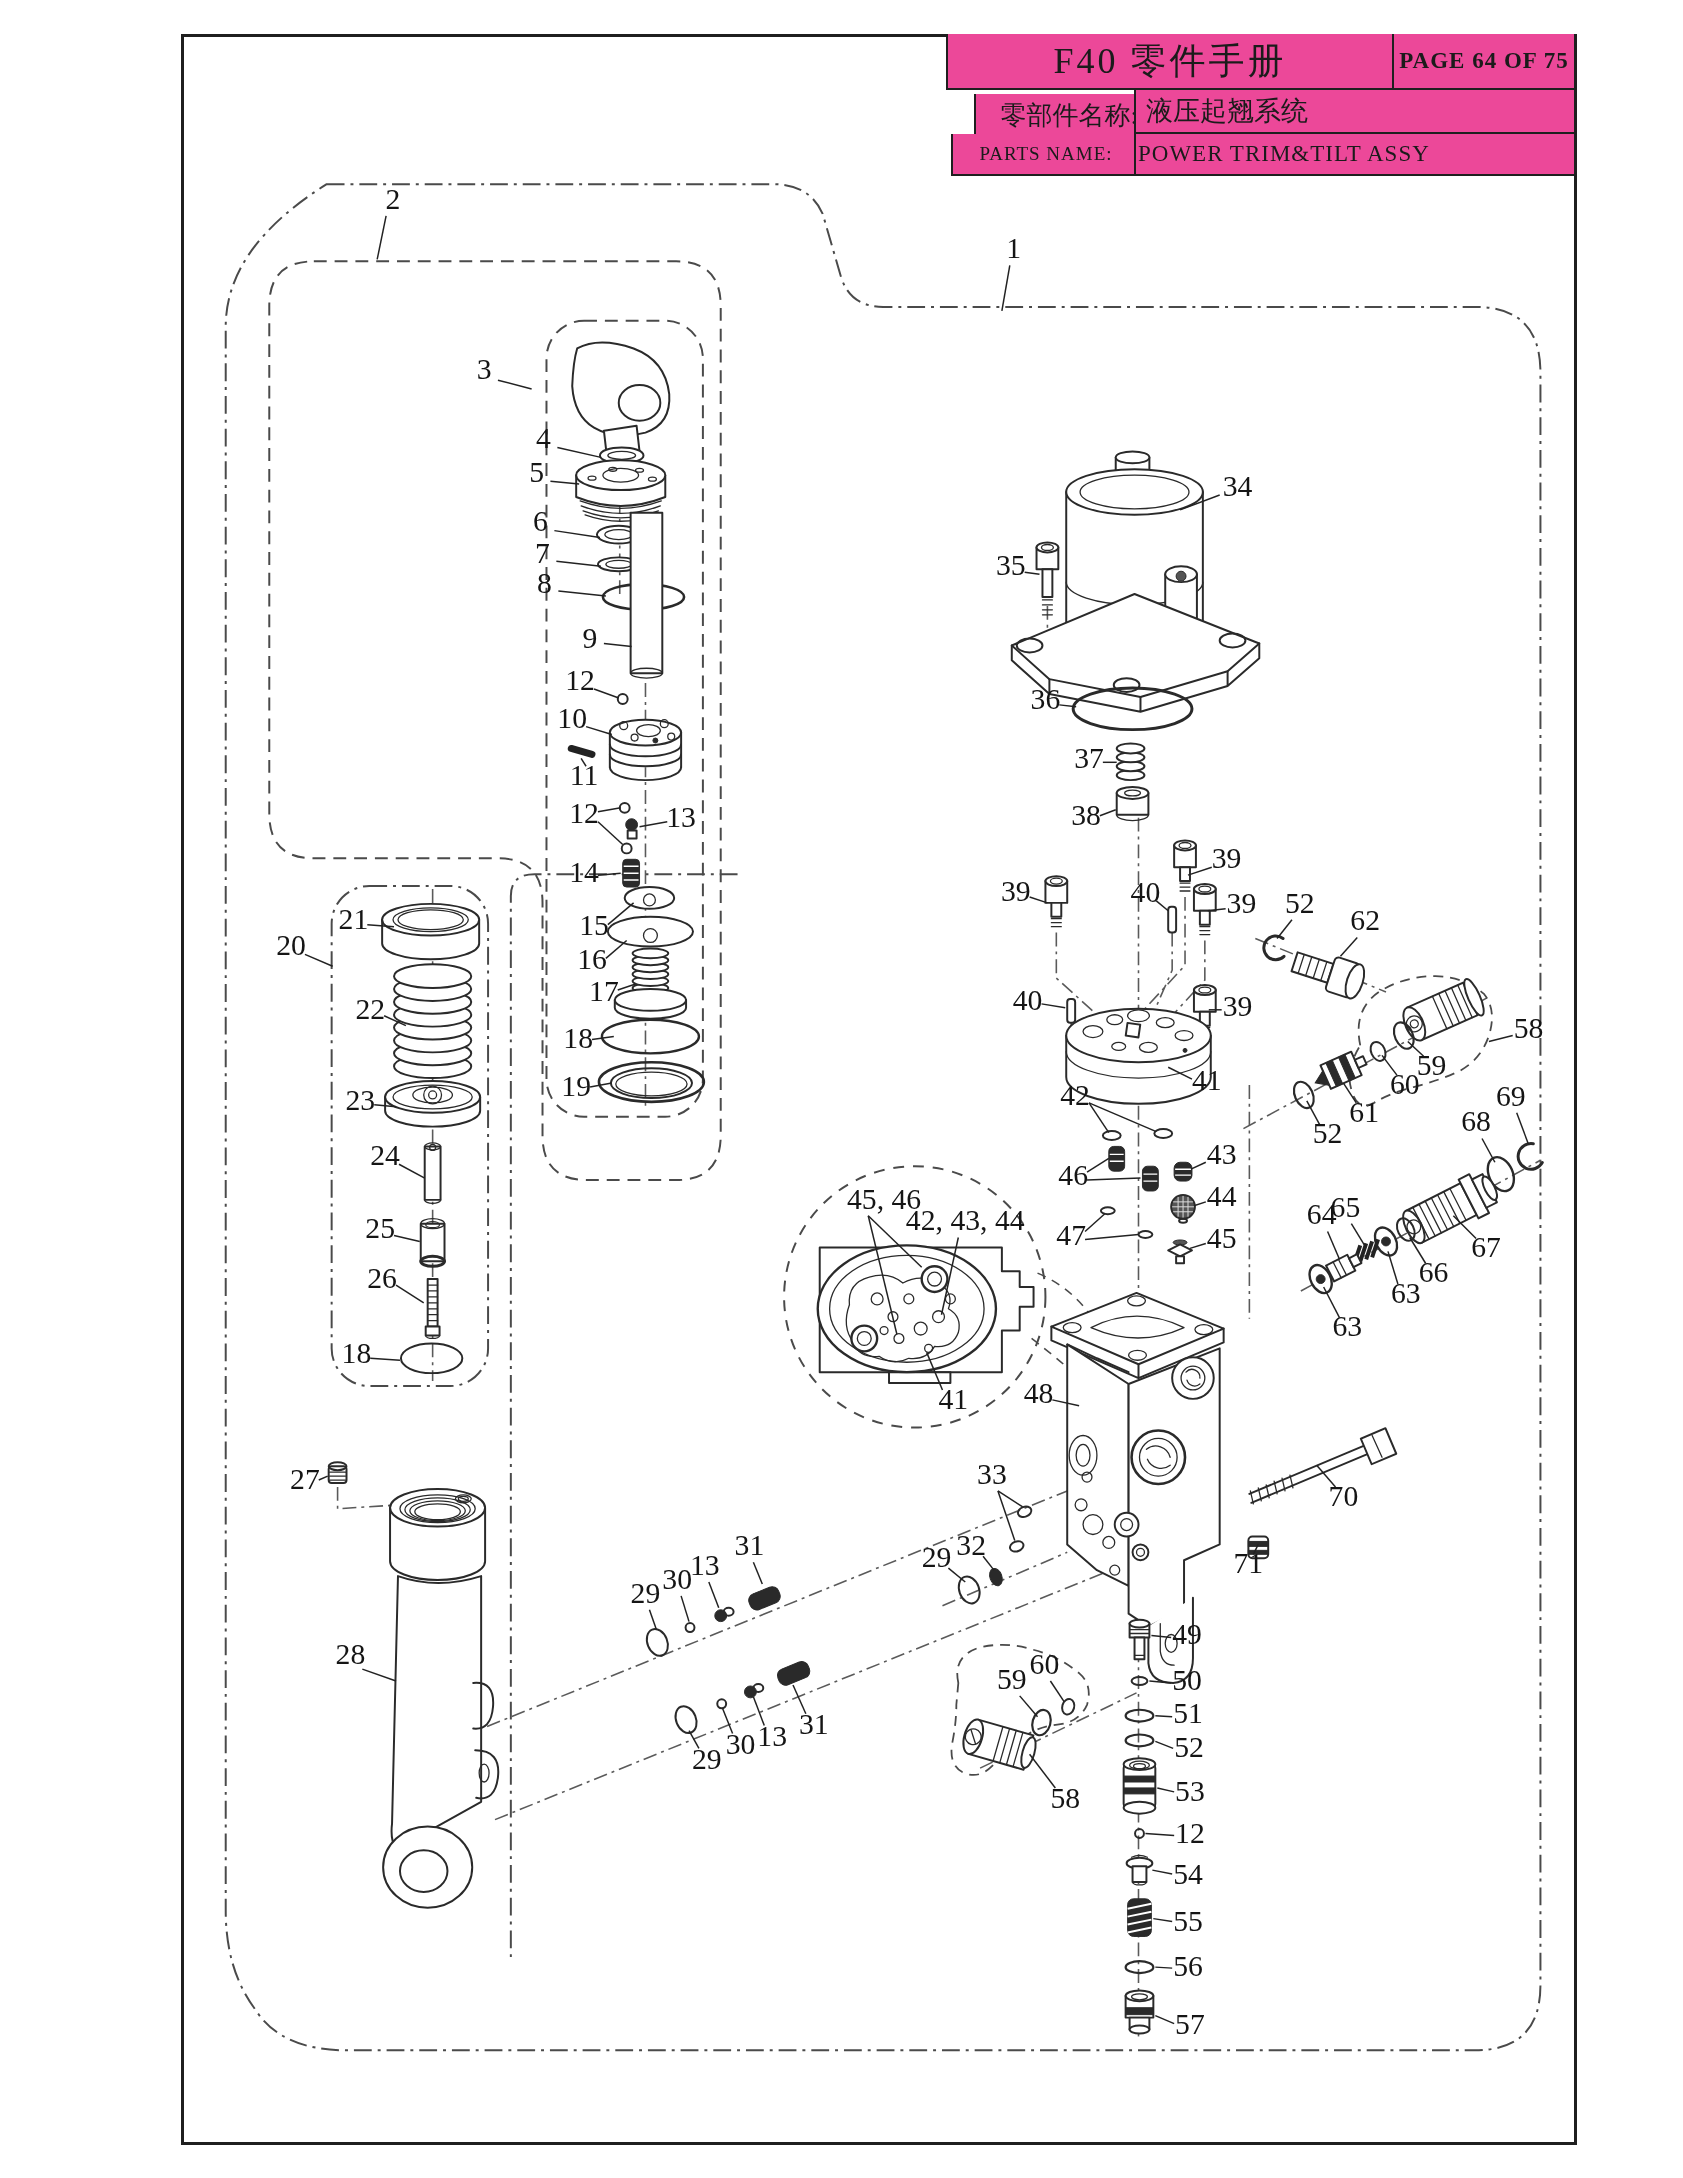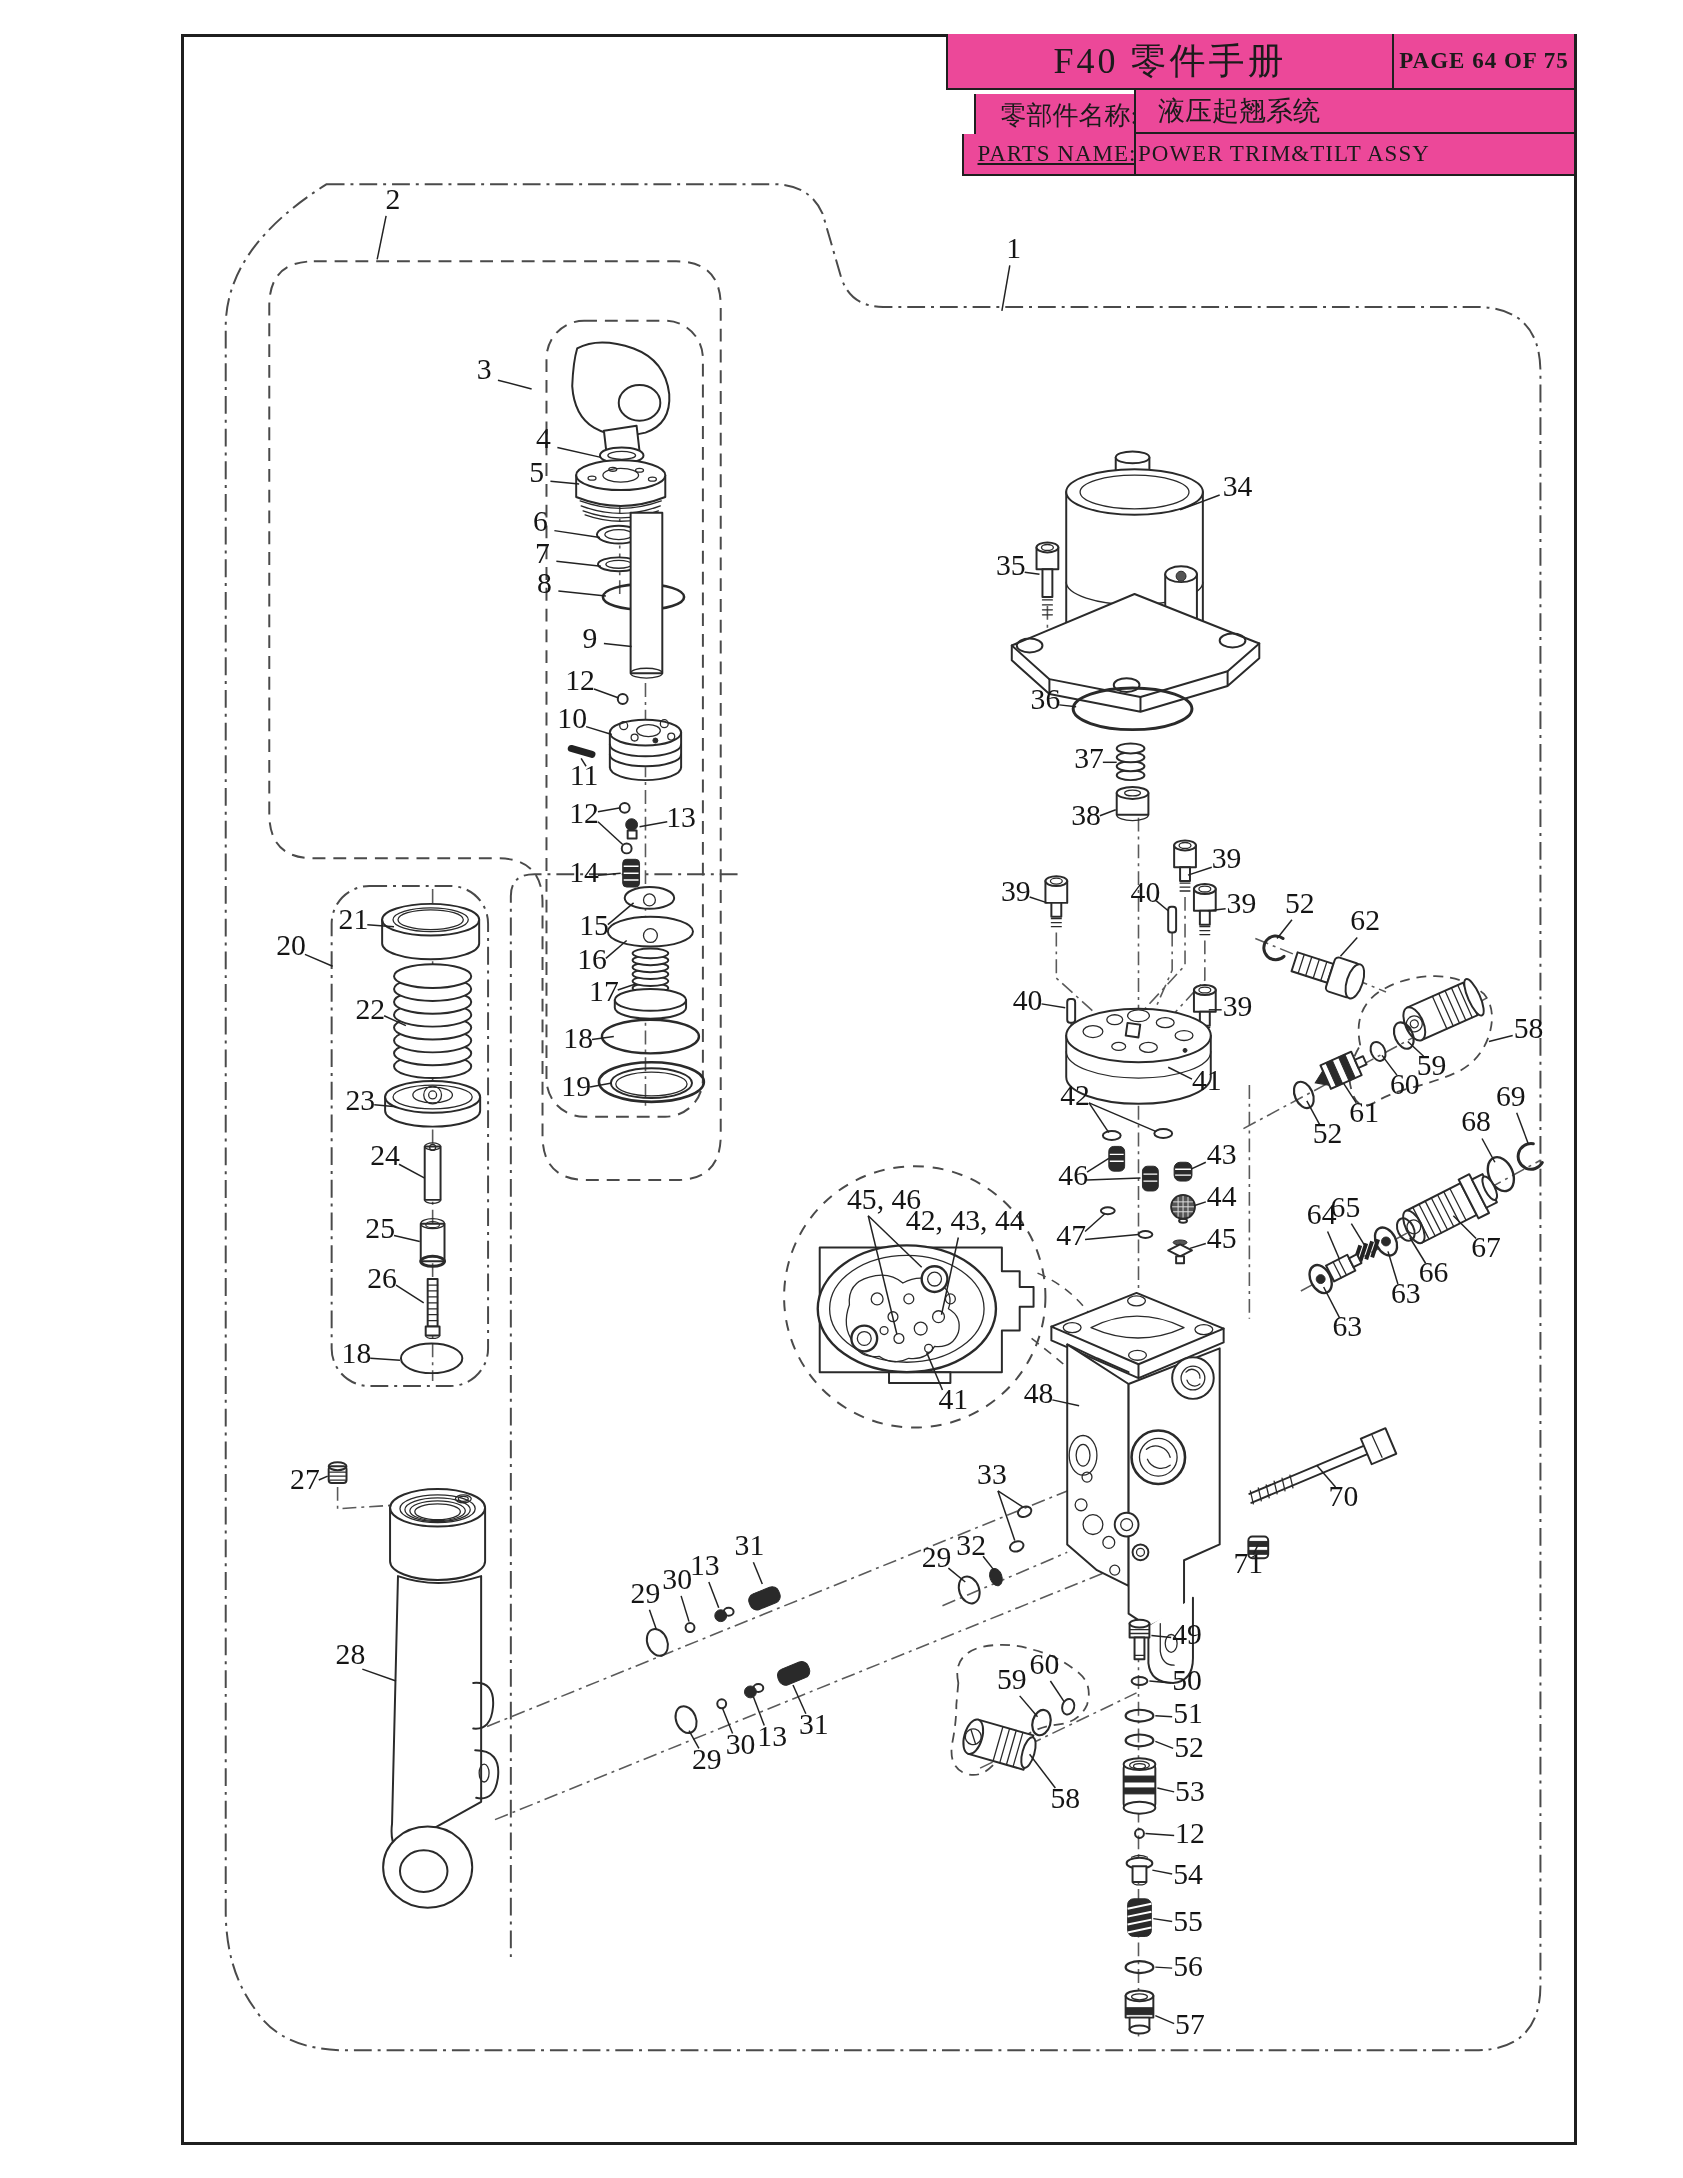--- a/index.html
+++ b/index.html
@@ -6,22 +6,22 @@
   #page{position:relative;width:1683px;height:2178px;background:#fff;overflow:hidden;
         font-family:"Liberation Serif","DejaVu Serif",serif;color:#1b1b1b;}
   #frame{position:absolute;left:181px;top:34px;width:1390px;height:2105px;border:3px solid #1f1f1f;}
   
   #tblock{position:absolute;left:946px;top:34px;width:628px;height:142px;}
   .cell{position:absolute;box-sizing:border-box;border-left:2px solid #1f1f1f;border-bottom:2px solid #1f1f1f;
         display:flex;align-items:center;justify-content:center;background:#ec4899;}
   #c-title{left:0;top:0;width:446px;height:56px;font-size:36px;letter-spacing:3px;}
   #c-page{left:446px;top:0;width:182px;height:56px;font-size:23px;letter-spacing:1px;font-weight:bold;}
   #c-l2{left:0;top:60px;width:188px;height:44px;font-size:26px;margin-left:28px;}
-  #c-v2{left:188px;top:56px;width:440px;height:44px;font-size:27px;justify-content:flex-start;padding-left:22px;}
-  #c-l3{left:16px;top:100px;width:188px;height:42px;font-size:23px;letter-spacing:1px;text-decoration:underline;}
+  #c-v2{left:188px;top:56px;width:440px;height:44px;font-size:27px;justify-content:flex-start;padding-left:10px;}
+  #c-l3{left:5px;top:100px;width:188px;height:42px;font-size:19px;letter-spacing:1px;}
   #c-v3{left:188px;top:100px;width:440px;height:42px;font-size:23px;justify-content:flex-start;padding-left:2px;letter-spacing:1px;}
   
   .ln{stroke:#2a2a2a;stroke-width:2;fill:none;stroke-linecap:round;stroke-linejoin:round;}
   .l1{stroke-width:1.3;}
   .l3{stroke-width:3;}
   .fw{fill:#fff;}
   .fb{fill:#2a2a2a;stroke:#2a2a2a;}
   .fg{fill:#555;stroke:#2a2a2a;}
   .bdash{stroke:#4a4a4a;stroke-width:2;fill:none;stroke-dasharray:13 8;}
   .bdd{stroke:#4a4a4a;stroke-width:2;fill:none;stroke-dasharray:18 6 3 6;}

